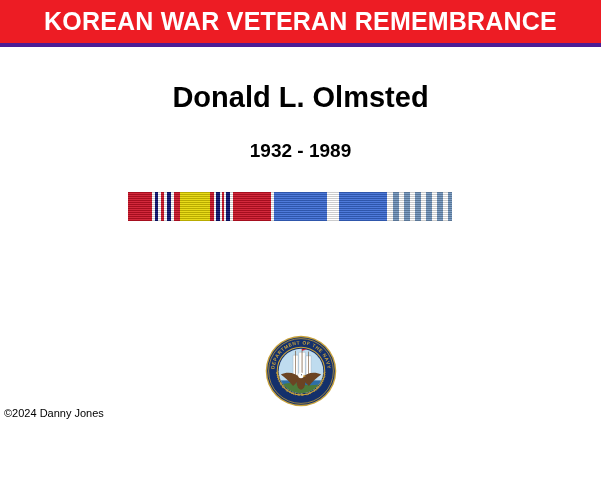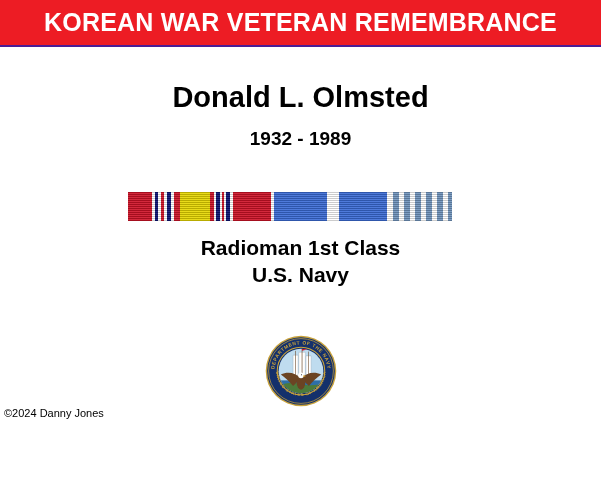--- a/index.html
+++ b/index.html
@@ -17,21 +17,21 @@
   }
 
   
   #banner {
     position: absolute;
     left: 0;
     top: 0;
     width: 601px;
     height: 47px;
     background: #ED1C24;
-    border-bottom: 2px solid #4c1d95;
+    border-bottom: 4px solid #4c1d95;
     box-sizing: border-box;
     display: flex;
     align-items: center;
     justify-content: center;
   }
   #banner-title {
     color: #ffffff;
     font-size: 25px;
     font-weight: bold;
     letter-spacing: 0.2px;
@@ -52,21 +52,21 @@
 
   #veteran-name {
     margin-top: 35px;
     font-size: 29px;
     font-weight: bold;
     line-height: 1.05;
     font-family: "Liberation Sans", sans-serif;
   }
 
   #veteran-dates {
-    margin-top: 17px;
+    margin-top: 29px;
     font-size: 19px;
     font-weight: bold;
     line-height: 1.05;
     font-family: "Liberation Sans", sans-serif;
   }
 
   
   #ribbon-bar {
     position: absolute;
     left: 128px;
@@ -203,24 +203,20 @@
         <div class="stripe" style="background: rgb(111, 147, 188); width: 10.1695%;"></div>
         <div class="stripe" style="background: rgb(255, 255, 255); width: 8.47458%;"></div>
         <div class="stripe" style="background: rgb(111, 147, 188); width: 10.1695%;"></div>
         <div class="stripe" style="background: rgb(255, 255, 255); width: 8.47458%;"></div>
         <div class="stripe" style="background: rgb(111, 147, 188); width: 10.1695%;"></div>
         <div class="stripe" style="background: rgb(255, 255, 255); width: 8.47458%;"></div>
         <div class="stripe" style="background: rgb(111, 147, 188); width: 6.77966%;"></div>
       </div>
     </div>
 
-  <div id="rank-block">
-    <div id="rank-title">Radioman 1st Class</div>
-    <div id="branch-name">U.S. Navy</div>
-  </div>
 
   <div id="service-seal-wrap">
     <svg id="service-seal" viewBox="0 0 200 200">
       <defs>
         <path id="arcTop" d="M 26,100 A 74,74 0 0 1 174,100" fill="none"></path>
         <path id="arcBot" d="M 31,100 A 69,69 0 0 0 169,100" fill="none"></path>
         <clipPath id="innerClip">
             <circle cx="100" cy="100" r="62"></circle>
           </clipPath>
       </defs>

